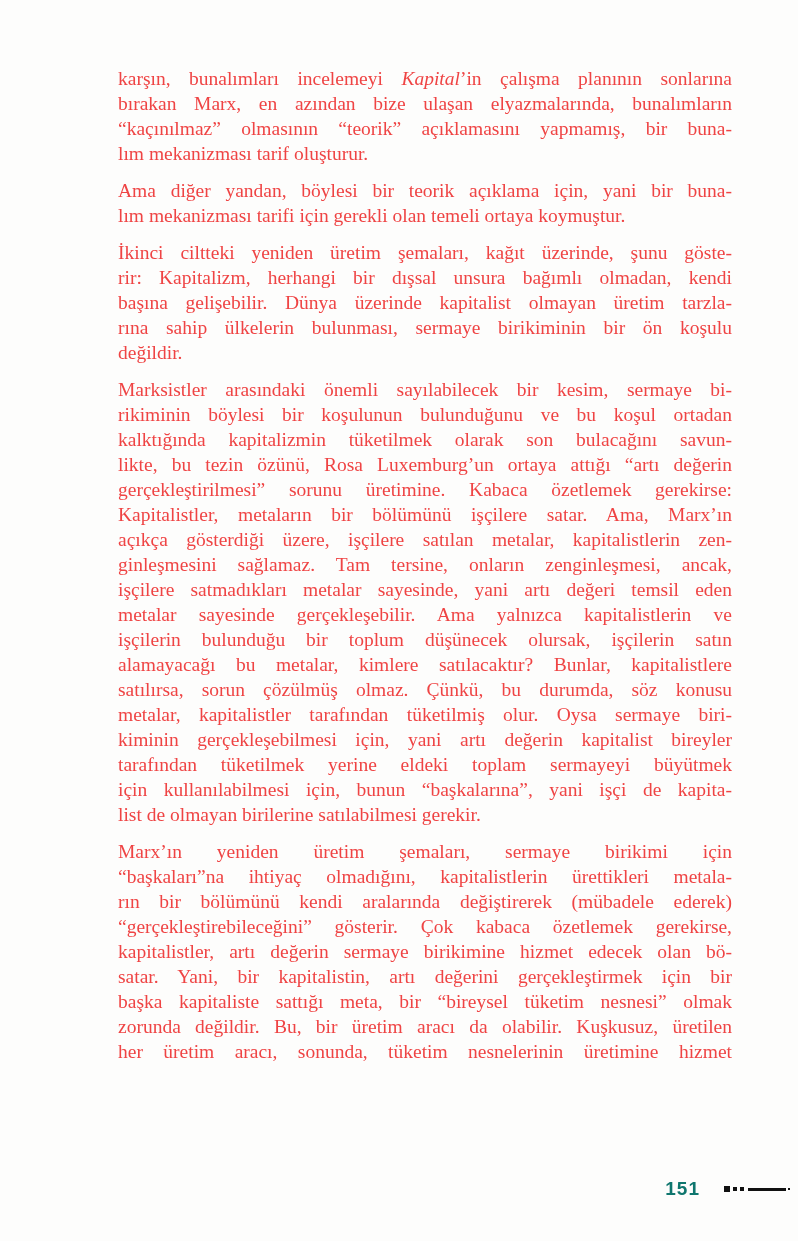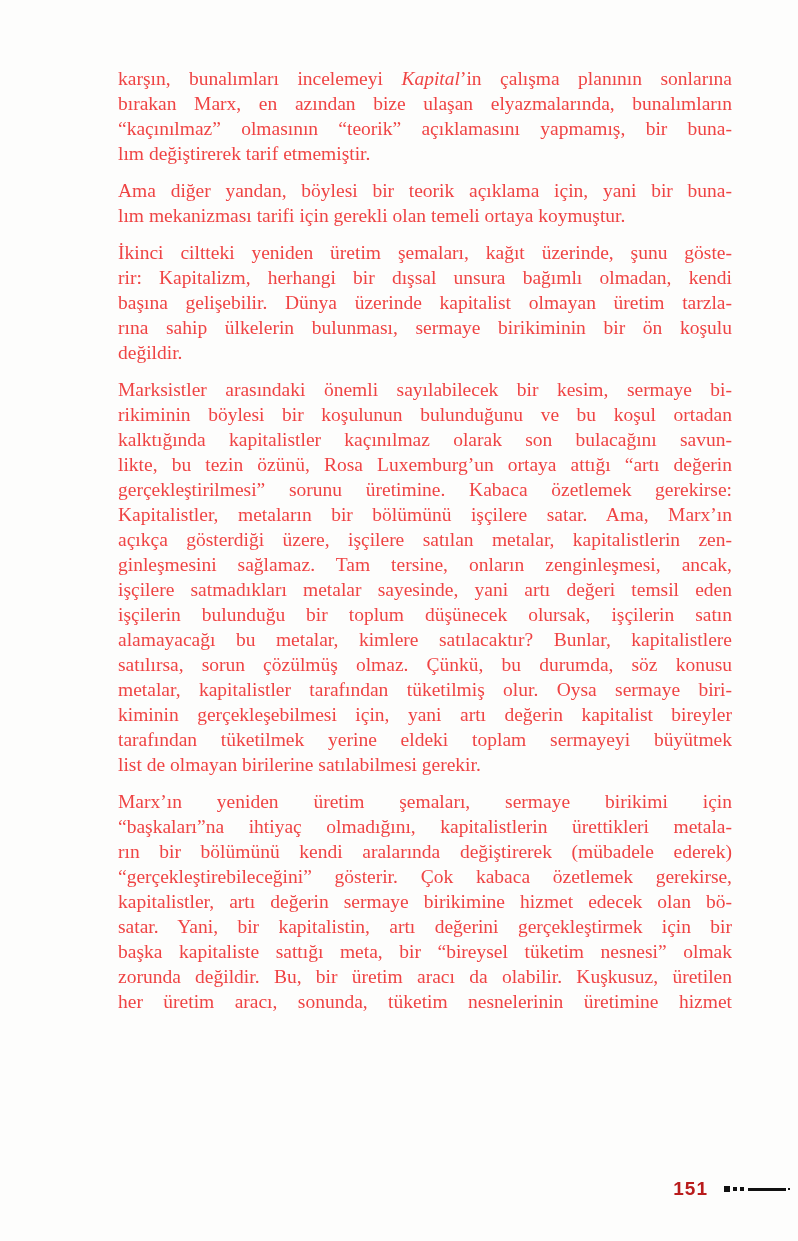--- a/index.html
+++ b/index.html
@@ -44,22 +44,22 @@
     right: 8px;
     height: 22px;
     display: flex;
     align-items: center;
   }
   .page-number {
     font-family: "Liberation Sans", "DejaVu Sans", sans-serif;
     font-weight: bold;
     font-size: 19px;
     letter-spacing: 1px;
-    color: #b91c1c;
-    margin-right: 16px;
+    color: #0f766e;
+    margin-right: 24px;
   }
   .ornament {
     display: inline-flex;
     align-items: center;
   }
   .orn-sq-lg {
     width: 6px; height: 6px;
     background: #111;
     margin-right: 3px;
   }
@@ -82,49 +82,51 @@
 </head>
 <body>
 
 <div class="page">
 
   <main class="text-block">
       <p>
         <span class="line">karşın, bunalımları incelemeyi <i>Kapital</i>’in çalışma planının sonlarına</span>
         <span class="line">bırakan Marx, en azından bize ulaşan elyazmalarında, bunalımların</span>
         <span class="line">“kaçınılmaz” olmasının “teorik” açıklamasını yapmamış, bir buna-</span>
-        <span class="line flush">lım değiştirerek tarif etmemiştir.</span>
+        <span class="line flush">lım mekanizması tarif oluşturur.</span>
       </p>
       <p>
         <span class="line">Ama diğer yandan, böylesi bir teorik açıklama için, yani bir buna-</span>
         <span class="line flush">lım mekanizması tarifi için gerekli olan temeli ortaya koymuştur.</span>
       </p>
       <p>
         <span class="line">İkinci ciltteki yeniden üretim şemaları, kağıt üzerinde, şunu göste-</span>
         <span class="line">rir: Kapitalizm, herhangi bir dışsal unsura bağımlı olmadan, kendi</span>
         <span class="line">başına gelişebilir. Dünya üzerinde kapitalist olmayan üretim tarzla-</span>
         <span class="line">rına sahip ülkelerin bulunması, sermaye birikiminin bir ön koşulu</span>
         <span class="line flush">değildir.</span>
       </p>
       <p>
         <span class="line">Marksistler arasındaki önemli sayılabilecek bir kesim, sermaye bi-</span>
         <span class="line">rikiminin böylesi bir koşulunun bulunduğunu ve bu koşul ortadan</span>
-        <span class="line">kalktığında kapitalistler kaçınılmaz olarak son bulacağını savun-</span>
+        <span class="line">kalktığında kapitalizmin tüketilmek olarak son bulacağını savun-</span>
         <span class="line">likte, bu tezin özünü, Rosa Luxemburg’un ortaya attığı “artı değerin</span>
         <span class="line">gerçekleştirilmesi” sorunu üretimine. Kabaca özetlemek gerekirse:</span>
         <span class="line">Kapitalistler, metaların bir bölümünü işçilere satar. Ama, Marx’ın</span>
         <span class="line">açıkça gösterdiği üzere, işçilere satılan metalar, kapitalistlerin zen-</span>
         <span class="line">ginleşmesini sağlamaz. Tam tersine, onların zenginleşmesi, ancak,</span>
         <span class="line">işçilere satmadıkları metalar sayesinde, yani artı değeri temsil eden</span>
+        <span class="line">metalar sayesinde gerçekleşebilir. Ama yalnızca kapitalistlerin ve</span>
         <span class="line">işçilerin bulunduğu bir toplum düşünecek olursak, işçilerin satın</span>
         <span class="line">alamayacağı bu metalar, kimlere satılacaktır? Bunlar, kapitalistlere</span>
         <span class="line">satılırsa, sorun çözülmüş olmaz. Çünkü, bu durumda, söz konusu</span>
         <span class="line">metalar, kapitalistler tarafından tüketilmiş olur. Oysa sermaye biri-</span>
         <span class="line">kiminin gerçekleşebilmesi için, yani artı değerin kapitalist bireyler</span>
         <span class="line">tarafından tüketilmek yerine eldeki toplam sermayeyi büyütmek</span>
+        <span class="line">için kullanılabilmesi için, bunun “başkalarına”, yani işçi de kapita-</span>
         <span class="line flush">list de olmayan birilerine satılabilmesi gerekir.</span>
       </p>
       <p>
         <span class="line">Marx’ın yeniden üretim şemaları, sermaye birikimi için</span>
         <span class="line">“başkaları”na ihtiyaç olmadığını, kapitalistlerin ürettikleri metala-</span>
         <span class="line">rın bir bölümünü kendi aralarında değiştirerek (mübadele ederek)</span>
         <span class="line">“gerçekleştirebileceğini” gösterir. Çok kabaca özetlemek gerekirse,</span>
         <span class="line">kapitalistler, artı değerin sermaye birikimine hizmet edecek olan bö-</span>
         <span class="line">satar. Yani, bir kapitalistin, artı değerini gerçekleştirmek için bir</span>
         <span class="line">başka kapitaliste sattığı meta, bir “bireysel tüketim nesnesi” olmak</span>

